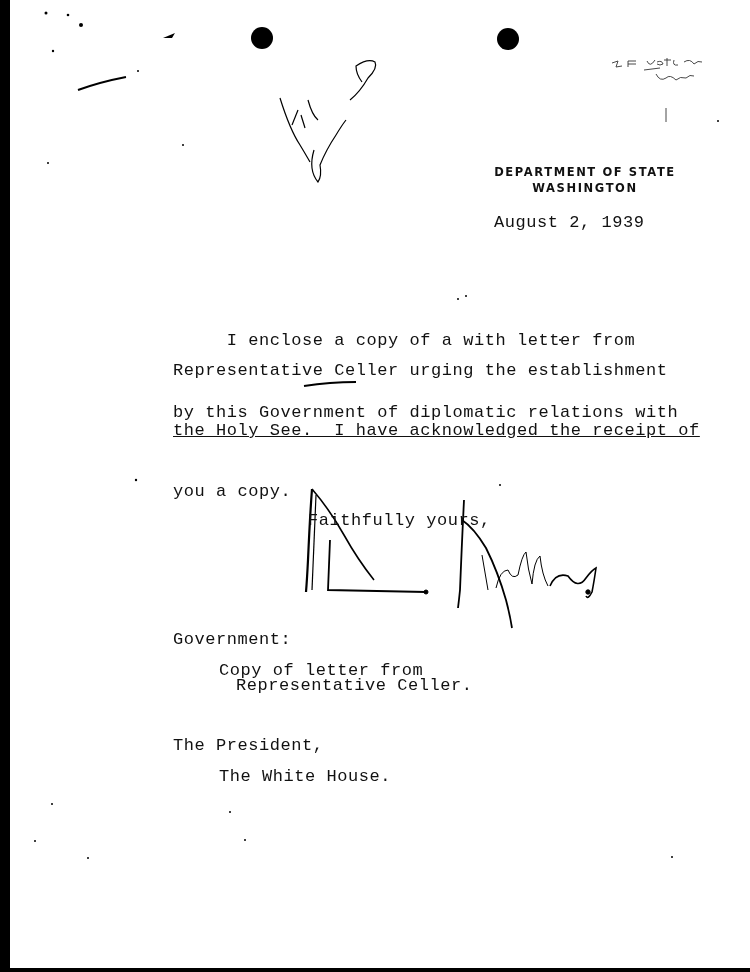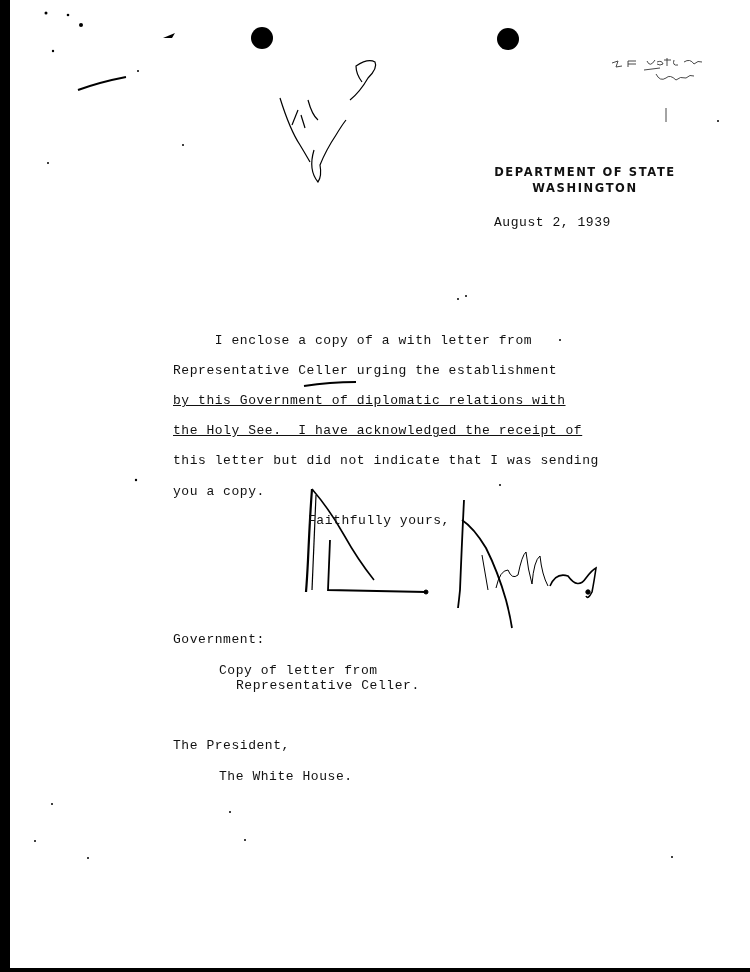--- a/index.html
+++ b/index.html
@@ -46,21 +46,21 @@
       width: 210px;
       text-align: center;
       font-family: "DejaVu Sans", "Liberation Sans", sans-serif;
       font-weight: bold;
       font-size: 11.5px;
       letter-spacing: 1.6px;
       line-height: 16px;
     }
     .typed {
       position: absolute;
-      font-size: 13px;
+      font-size: 17px;
       letter-spacing: 0.55px;
       white-space: pre;
       line-height: 16px;
     }
     .date { left: 494px; top: 215px; }
     .salutation { left: 173px; top: 303px; }
     .body-line { left: 173px; }
     .closing { left: 308px; top: 513px; }
     .enclosure-label { left: 173px; top: 632px; }
     .enclosure-1 { left: 219px; top: 663px; }
@@ -156,23 +156,22 @@
   <div class="letterhead">
     <div>DEPARTMENT OF STATE</div>
     <div>WASHINGTON</div>
   </div>
 
   <div class="typed date">August 2, 1939</div>
 
 
   <div class="typed body-line" style="top:333px;">     I enclose a copy of a with letter from</div>
   <div class="typed body-line" style="top:363px;">Representative Celler urging the establishment</div>
-  <div class="typed body-line" style="top:393px;text-decoration:underline;">by this Government of diplomatic relations with</div>
+  <div class="typed body-line" style="top:405px;">by this Government of diplomatic relations with</div>
   <div class="typed body-line" style="top:423px;text-decoration:underline;">the Holy See.  I have acknowledged the receipt of</div>
-  <div class="typed body-line" style="top:453px;">this letter but did not indicate that I was sending</div>
   <div class="typed body-line" style="top:484px;">you a copy.</div>
 
   <div class="typed closing">Faithfully yours,</div>
 
   <div class="typed enclosure-label">Government:</div>
   <div class="typed enclosure-1">Copy of letter from</div>
   <div class="typed enclosure-2">Representative Celler.</div>
 
   <div class="typed addressee-1">The President,</div>
   <div class="typed addressee-2">The White House.</div>

